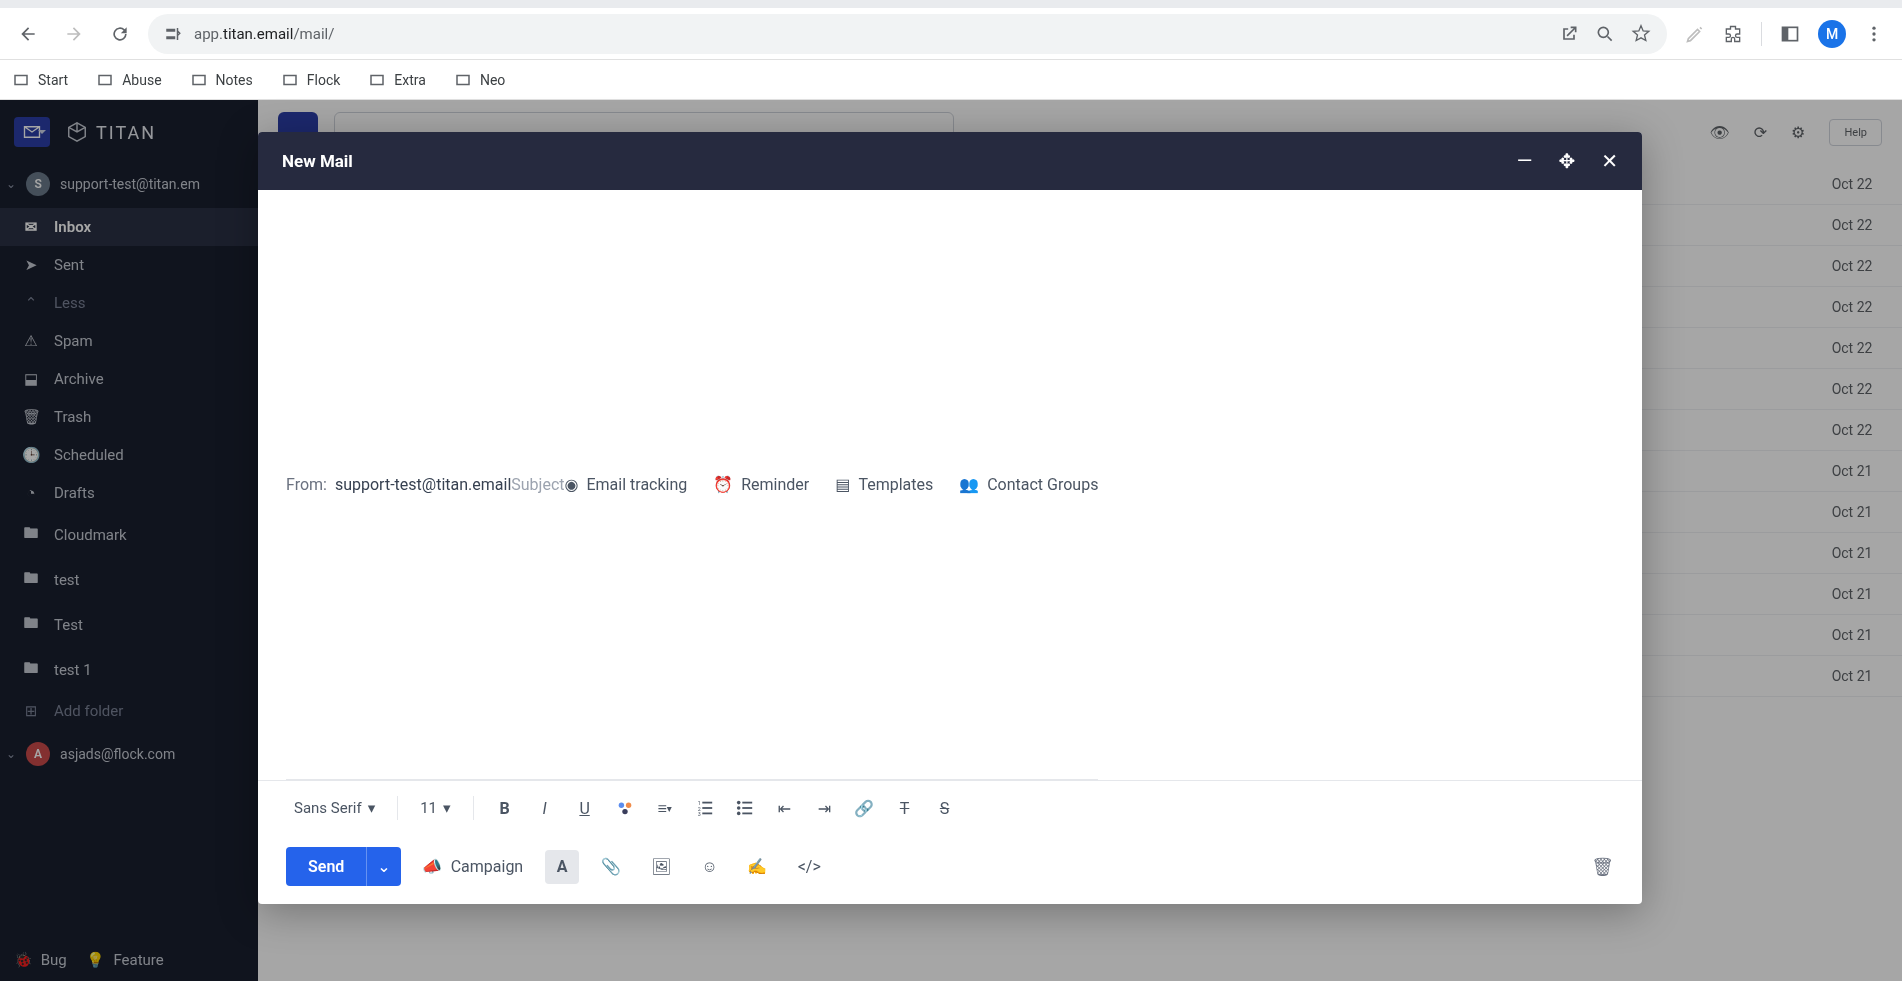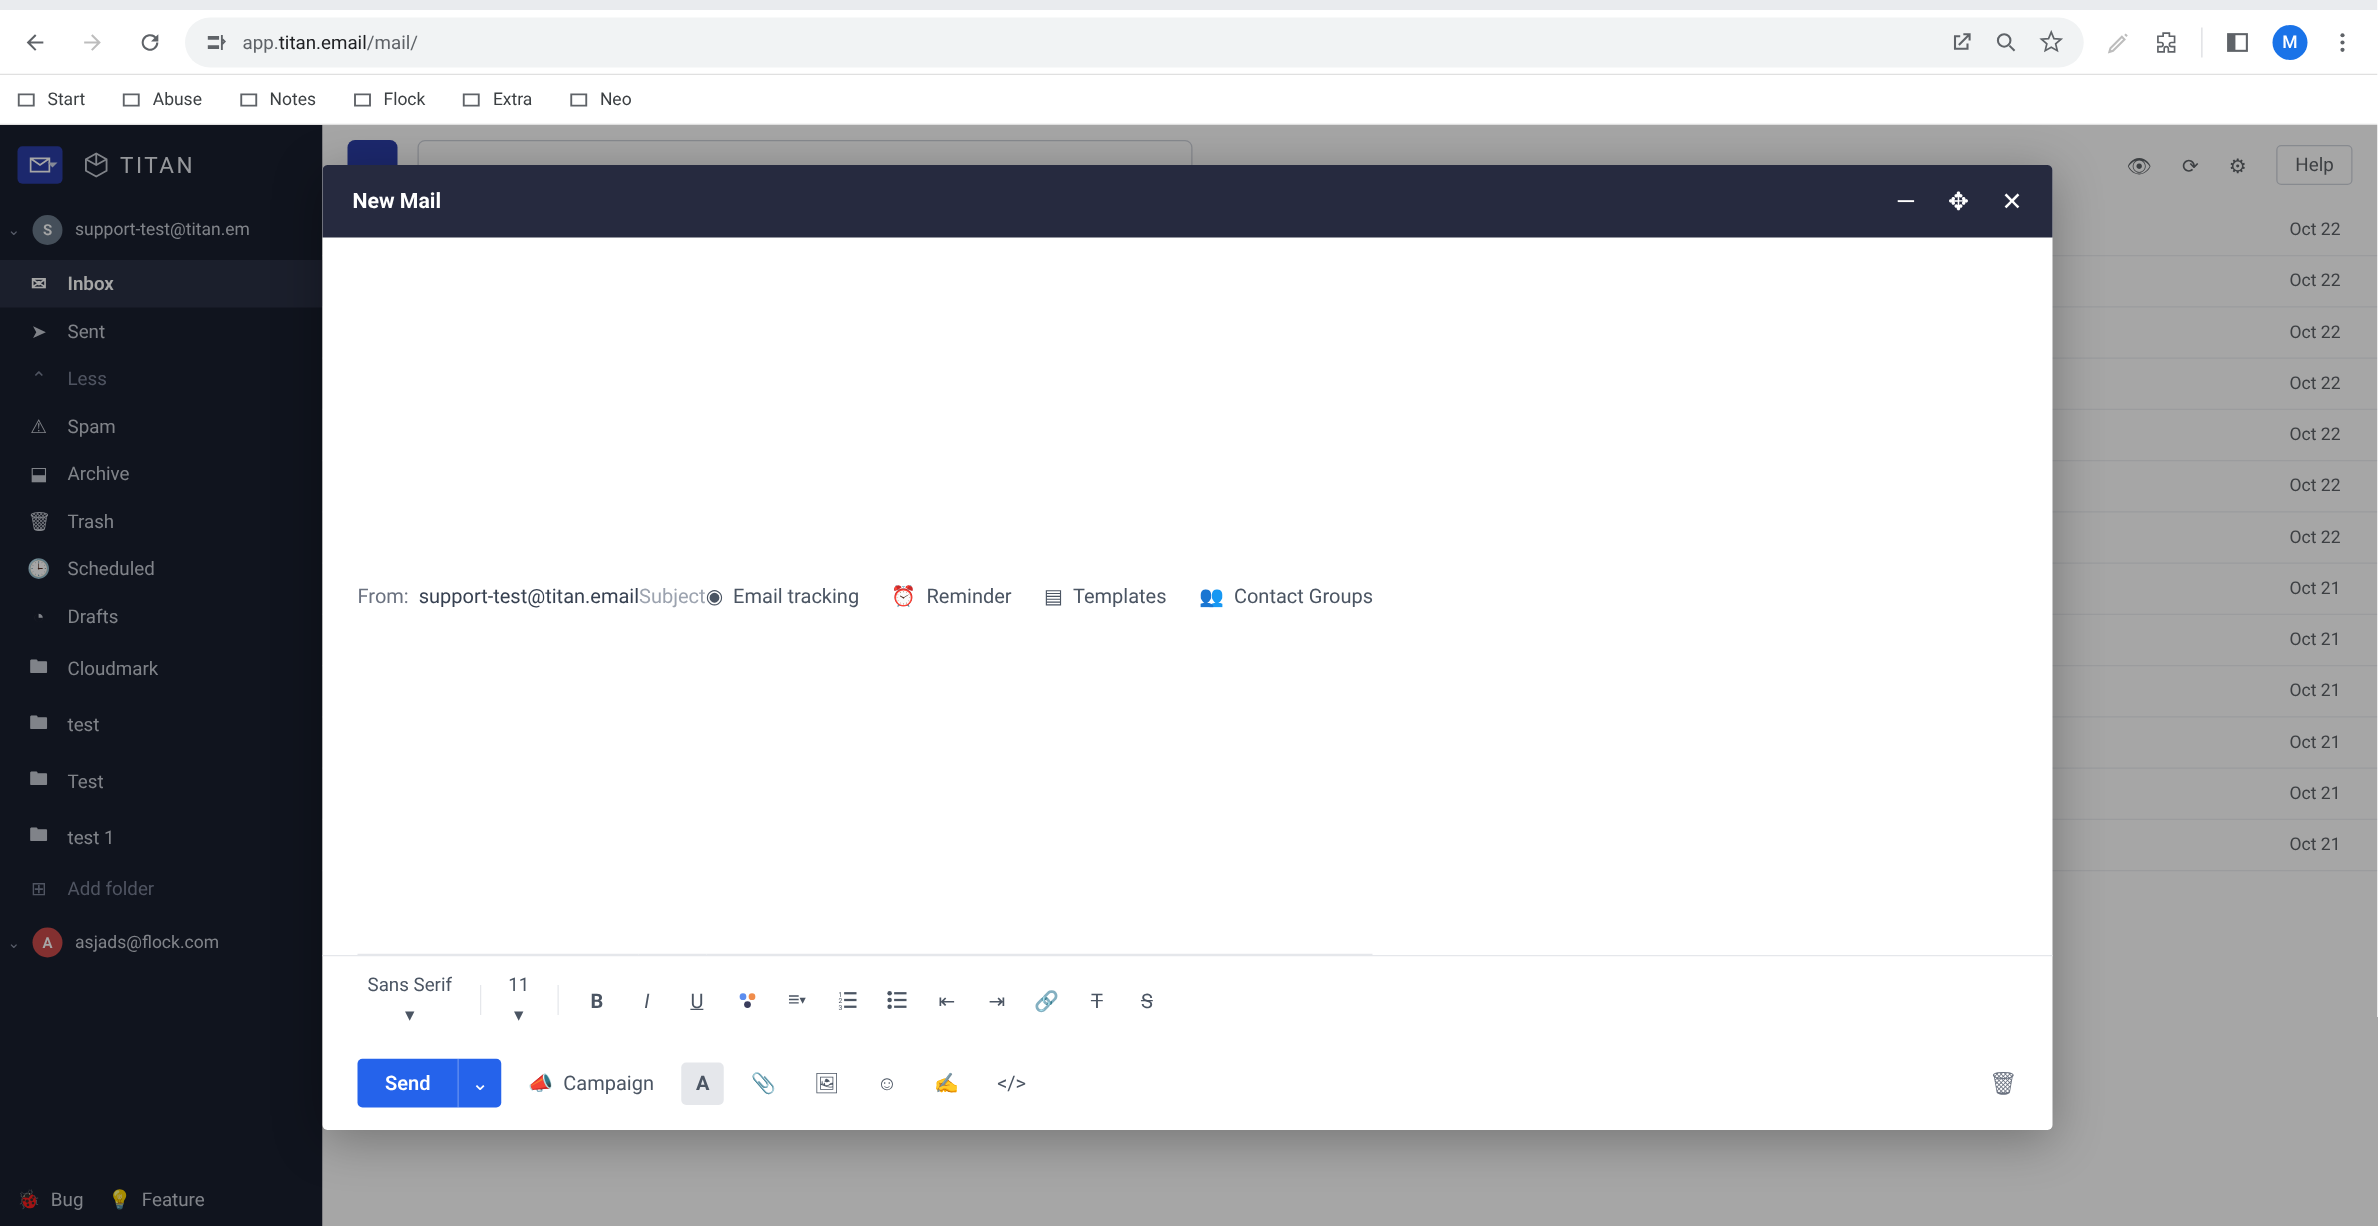--- a/index.html
+++ b/index.html
@@ -43,21 +43,21 @@
 .folder-icon { width: 18px; text-align: center; }
 .sidebar-footer { margin-top: auto; display: flex; padding: 12px 14px; gap: 20px; }
 .footer-btn { display: flex; align-items: center; gap: 8px; color: #c5cad3; font-size: 15px; }
 
 
 .main-area { flex: 1; background: #fff; position: relative; z-index: 1; }
 .main-header { height: 64px; display: flex; align-items: center; gap: 16px; padding: 0 20px; }
 .main-btn-sq { width: 40px; height: 40px; background: #2b3ea8; border-radius: 6px; }
 .search-big { flex: 1; height: 40px; border: 1px solid #d0d4dc; border-radius: 6px; max-width: 620px; }
 .header-right { margin-left: auto; display: flex; align-items: center; gap: 24px; color: #5f6368; }
-.help-btn { border: 1px solid #d0d4dc; padding: 6px 14px; border-radius: 4px; font-size: 15px; }
+.help-btn { border: 1px solid #d0d4dc; padding: 6px 14px; border-radius: 4px; font-size: 11px; }
 .email-list { }
 .email-row { display: flex; align-items: center; padding: 12px 20px; border-bottom: 1px solid #eef0f3; font-size: 14px; color: #3c4043; gap: 16px; }
 .email-row .sender { width: 200px; }
 .email-row .subject { font-weight: 600; color: #202124; }
 .email-row .preview { color: #5f6368; flex: 1; overflow: hidden; white-space: nowrap; text-overflow: ellipsis; }
 .email-row .date { color: #5f6368; width: 60px; text-align: center; }
 .email-row .chk { width: 16px; height: 16px; border: 1px solid #bbb; border-radius: 3px; }
 .email-row .dot { width: 8px; height: 8px; background: #2b5fd9; border-radius: 50%; }
 
 
@@ -68,21 +68,21 @@
 .compose-controls span { cursor: pointer; font-size: 20px; line-height: 1; }
 .compose-body { padding: 0 28px; flex: 1; display: flex; flex-direction: row; }
 .field-row { display: flex; align-items: center; padding: 14px 0; border-bottom: 1px solid #e5e7eb; font-size: 16px; gap: 8px; }
 .field-label { color: #6b7280; }
 .field-value { color: #374151; }
 .field-placeholder { color: #9ca3af; }
 .compose-tools { display: flex; gap: 26px; padding: 16px 0; border-bottom: 1px solid #e5e7eb; }
 .tool-item { display: flex; align-items: center; gap: 8px; color: #4b5563; font-size: 16px; cursor: pointer; }
 .compose-editor { flex: 1; }
 .compose-format { border-top: 1px solid #e5e7eb; padding: 10px 28px; display: flex; align-items: center; gap: 6px; color: #4b5563; }
-.fmt-select { display: flex; align-items: center; gap: 6px; padding: 4px 8px; font-size: 15px; cursor: pointer; flex-direction: column; }
+.fmt-select { display: flex; align-items: center; gap: 6px; padding: 4px 8px; font-size: 15px; cursor: pointer; }
 .fmt-sep { width: 1px; height: 24px; background: #e5e7eb; margin: 0 8px; }
 .fmt-btn { width: 34px; height: 34px; display: flex; align-items: center; justify-content: center; cursor: pointer; font-size: 16px; border-radius: 4px; }
 .compose-footer { padding: 12px 28px 18px; display: flex; align-items: center; gap: 14px; }
 .send-btn { display: flex; align-items: center; background: #2563eb; color: #fff; border-radius: 4px; overflow: hidden; }
 .send-main { padding: 10px 22px; font-size: 16px; font-weight: 600; cursor: pointer; }
 .send-drop { padding: 10px 10px; border-left: 1px solid rgba(255,255,255,0.3); cursor: pointer; }
 .footer-tool { display: flex; align-items: center; gap: 8px; color: #4b5563; font-size: 16px; cursor: pointer; padding: 6px 8px; }
 .footer-tool.boxed { background: #e5e7eb; border-radius: 4px; width: 34px; height: 34px; justify-content: center; }
 .trash-right { margin-left: auto; color: #6b7280; cursor: pointer; font-size: 18px; }
 

